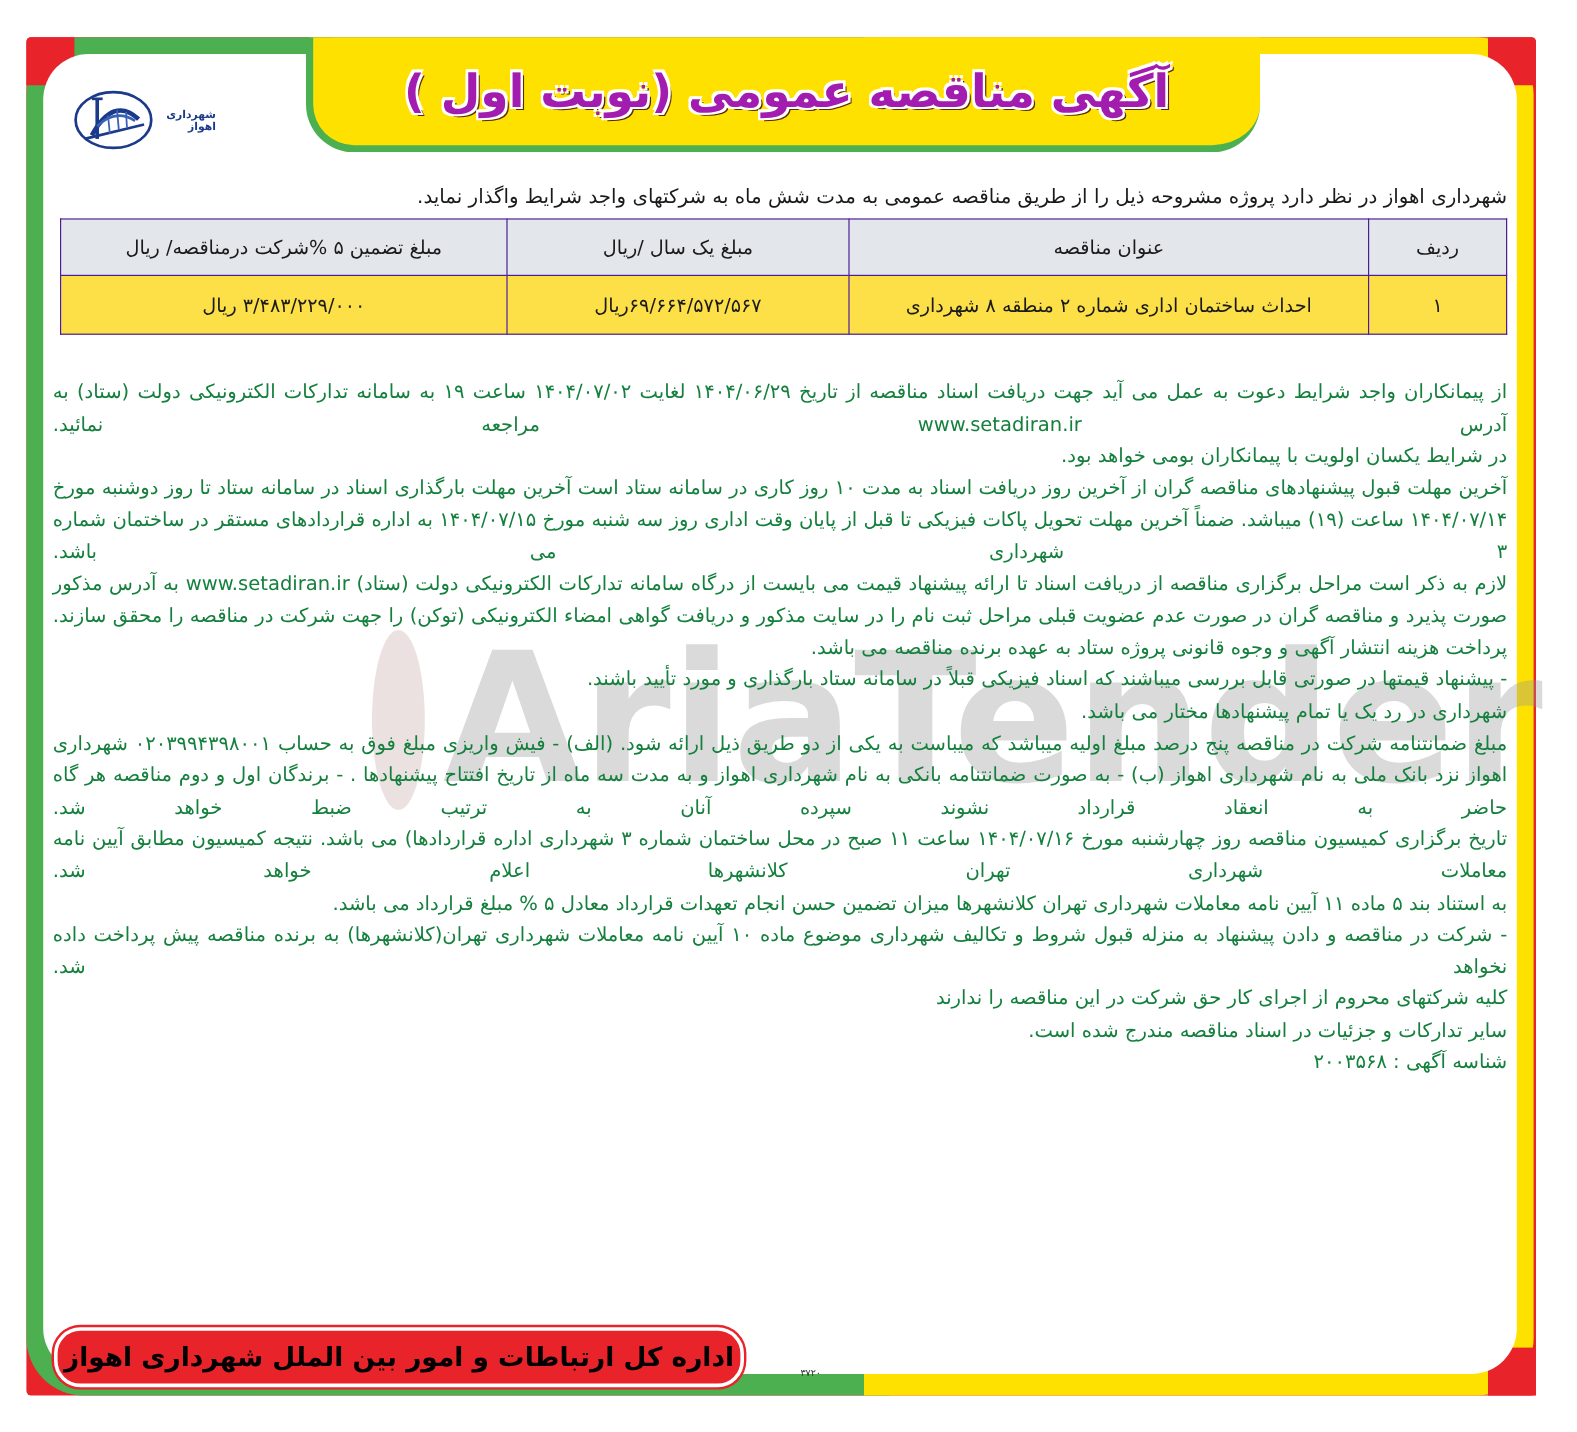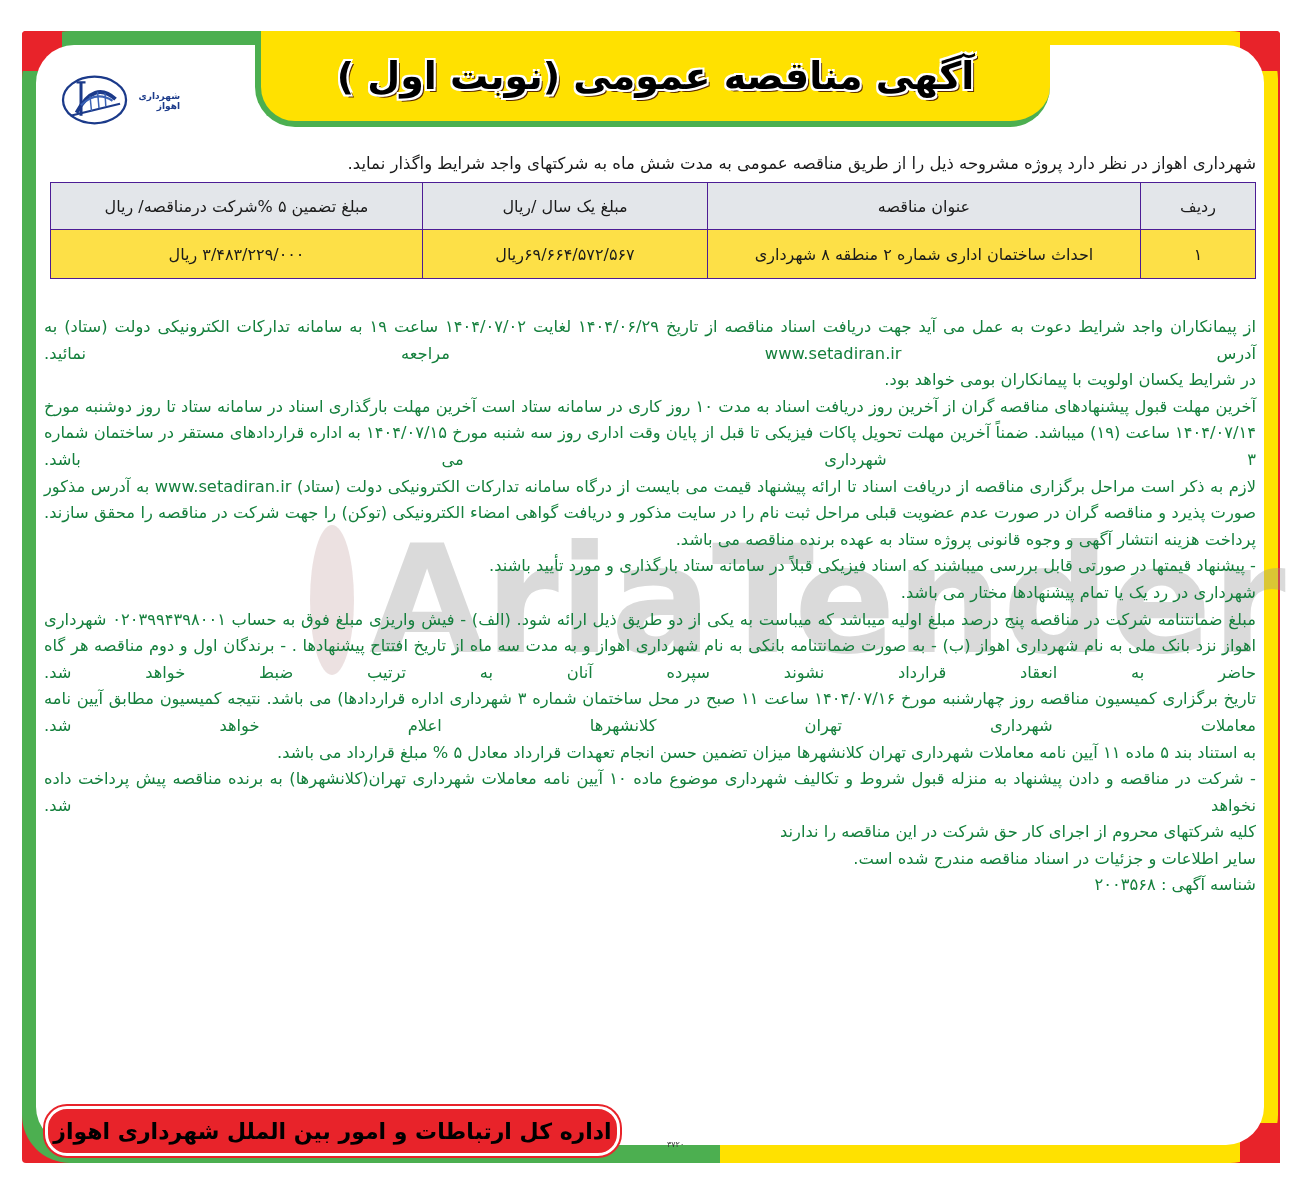--- a/index.html
+++ b/index.html
@@ -33,21 +33,21 @@
     }
     .title-banner {
       position: absolute; left: 255px; top: 31px; width: 795px; height: 96px;
       background: #ffe100; border-bottom-left-radius: 40px; border-bottom-right-radius: 40px;
       border-left: 6px solid #4caf50; border-bottom: 6px solid #4caf50;
       display: flex; align-items: center; justify-content: center;
       box-sizing: border-box;
     }
     .title-text {
       font-family: "DejaVu Sans", sans-serif; font-weight: bold; font-size: 38px;
-      color: #000000; direction: rtl;
+      color: #a21caf; direction: rtl;
       text-shadow: -2px -2px 0 #fff, 2px -2px 0 #fff, -2px 2px 0 #fff, 2px 2px 0 #fff, 3px 3px 0 #5a2a00;
     }
     .logo {
       position: absolute; left: 60px; top: 52px; width: 120px; height: 95px;
       display: flex; flex-direction: row; align-items: center;
     }
     .logo svg { display: block; }
     .logo-caption { font-size: 9px; color: #1b3a8a; font-weight: bold; margin-top: 2px; direction: rtl; }
 
     .intro {
@@ -153,20 +153,20 @@
   <p class="full">آخرین مهلت قبول پیشنهادهای مناقصه گران از آخرین روز دریافت اسناد به مدت ۱۰ روز کاری در سامانه ستاد است آخرین مهلت بارگذاری اسناد در سامانه ستاد تا روز دوشنبه مورخ ۱۴۰۴/۰۷/۱۴ ساعت (۱۹) میباشد. ضمناً آخرین مهلت تحویل پاکات فیزیکی تا قبل از پایان وقت اداری روز سه شنبه مورخ ۱۴۰۴/۰۷/۱۵ به اداره قراردادهای مستقر در ساختمان شماره ۳ شهرداری می باشد.</p>
   <p class="full">لازم به ذکر است مراحل برگزاری مناقصه از دریافت اسناد تا ارائه پیشنهاد قیمت می بایست از درگاه سامانه تدارکات الکترونیکی دولت (ستاد) www.setadiran.ir به آدرس مذکور صورت پذیرد و مناقصه گران در صورت عدم عضویت قبلی مراحل ثبت نام را در سایت مذکور و دریافت گواهی امضاء الکترونیکی (توکن) را جهت شرکت در مناقصه را محقق سازند.</p>
   <p>پرداخت هزینه انتشار آگهی و وجوه قانونی پروژه ستاد به عهده برنده مناقصه  می باشد.</p>
   <p>- پیشنهاد قیمتها در صورتی قابل بررسی میباشند که اسناد فیزیکی قبلاً در سامانه ستاد بارگذاری و مورد تأیید باشند.</p>
   <p>شهرداری در رد یک یا تمام پیشنهادها مختار می باشد.</p>
   <p class="full">مبلغ ضمانتنامه شرکت در مناقصه پنج درصد مبلغ اولیه میباشد که میباست به یکی از دو طریق ذیل ارائه شود. (الف) - فیش واریزی مبلغ فوق به حساب ۰۲۰۳۹۹۴۳۹۸۰۰۱ شهرداری اهواز نزد بانک ملی به نام شهرداری اهواز (ب) - به صورت ضمانتنامه بانکی به نام شهرداری اهواز و به مدت سه ماه از تاریخ افتتاح پیشنهادها . - برندگان اول و دوم مناقصه هر گاه حاضر به انعقاد قرارداد نشوند سپرده آنان به ترتیب ضبط خواهد شد.</p>
   <p class="full">تاریخ برگزاری کمیسیون مناقصه روز چهارشنبه مورخ ۱۴۰۴/۰۷/۱۶ ساعت ۱۱ صبح در محل ساختمان شماره ۳ شهرداری اداره قراردادها) می باشد. نتیجه کمیسیون مطابق آیین نامه معاملات شهرداری تهران کلانشهرها اعلام خواهد شد.</p>
   <p>به استناد بند ۵ ماده ۱۱ آیین نامه معاملات شهرداری تهران کلانشهرها میزان تضمین حسن انجام تعهدات قرارداد معادل ۵ % مبلغ قرارداد می باشد.</p>
   <p class="full">- شرکت در مناقصه و دادن پیشنهاد به منزله قبول شروط و تکالیف شهرداری موضوع ماده ۱۰ آیین نامه معاملات شهرداری تهران(کلانشهرها) به برنده مناقصه پیش پرداخت داده نخواهد شد.</p>
   <p>کلیه شرکتهای محروم از اجرای کار حق شرکت در این مناقصه را ندارند</p>
-  <p>سایر اطلاعات و جزئیات در اسناد مناقصه مندرج شده است.</p>
+  <p>سایر تدارکات و جزئیات در اسناد مناقصه مندرج شده است.</p>
   <p>شناسه آگهی : ۲۰۰۳۵۶۸</p>
 </div>
 
 <div class="footer-banner">
   <span class="footer-text">اداره کل ارتباطات و امور بین الملل شهرداری اهواز</span>
 </div>
 <div class="footer-code">۳۷۲۰</div>
 
 </body></html>

